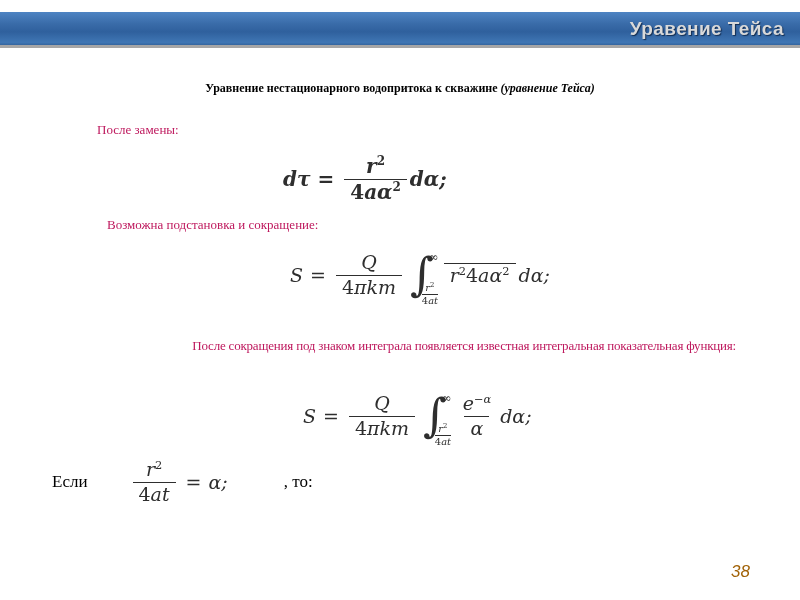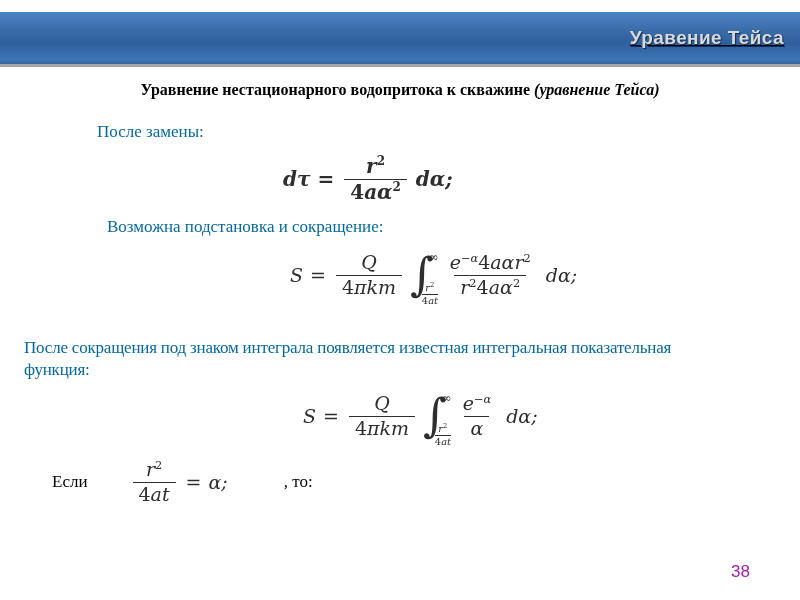--- a/index.html
+++ b/index.html
@@ -4,61 +4,60 @@
 <style>
   html, body { margin:0; padding:0; }
   body {
     width:800px; height:600px; position:relative; overflow:hidden;
     background:#ffffff;
     font-family:"Liberation Serif", serif;
   }
 
   
   .header-bar {
-    position:absolute; top:12px; left:0; width:800px; height:55px;
+    position:absolute; top:12px; left:0; width:800px; height:36px;
     box-sizing:border-box;
     background:linear-gradient(to bottom, #4e84c3 0%, #3a6ca9 35%, #2f609d 60%, #3f76b4 92%, #34659f 100%);
     border-bottom:3px solid #a6a6a6;
     display:flex; align-items:center; justify-content:flex-end;
     padding-right:16px;
-    text-decoration:underline;
   }
   .header-title {
     font-family:"Liberation Sans", sans-serif;
     font-weight:700; font-size:19px; letter-spacing:0.4px;
     color:#d9d9d9;
     text-shadow:1px 1px 1px rgba(10,30,60,0.8);
   }
 
   
   .heading {
     position:absolute; top:81px; left:0; width:100%;
-    text-align:center; font-weight:bold; font-size:16px; color:#000;
+    text-align:center; font-weight:bold; font-size:12px; color:#000;
   }
   .h-italic { font-style:italic; }
-  .lbl { position:absolute; font-size:17px; color:#0369a1; }
+  .lbl { position:absolute; font-size:13px; color:#be185d;text-align:right; }
   .lbl1 { left:97px;  top:122px; }
   .lbl2 { left:79px;  top:217px;margin-left:28px; }
   .para { left:24px;  top:337px; width:712px; line-height:1.32; letter-spacing:-0.2px; }
 
   
   .formula {
     position:absolute; display:flex; align-items:center;
     font-family:"DejaVu Serif", serif; color:#2e2e2e;
   }
   .f1 { left:283px; top:150px; height:58px; font-size:20px;font-weight:bold; }
   .f2 { left:290px; top:240px; height:70px; font-size:19px; }
   .f3 { left:303px; top:382px; height:68px; font-size:19px; }
 
   .mi { font-style:italic; }
   .mn { font-style:normal; }
   .mo { font-style:normal; margin:0 7px; }
   .exp { font-size:60%; vertical-align:super; line-height:0; font-style:normal; }
   .exp-i { font-style:italic; }
-  .tail { margin-left:6px; }
+  .tail { }
 
   .frac { display:inline-flex; flex-direction:column; align-items:center; margin:0 3px; line-height:1.15; text-align:center; }
   .frac .fnum { padding:0 6px 1px; }
   .frac .fden { border-top:1.5px solid #2e2e2e; padding:1px 6px 0; }
 
   .intgl { display:inline-flex; align-items:stretch; margin:0 2px 0 5px; }
   .int-sign { font-size:240%; line-height:1.05; font-style:normal; }
   .int-lims { display:flex; flex-direction:column; justify-content:space-between; margin-left:-5px; padding:1px 0 0; }
   .int-up  { font-size:62%; line-height:1; }
   .int-low { font-size:52%; line-height:1; margin-left:-7px; margin-bottom:-8px; }
@@ -75,21 +74,21 @@
   }
   .ifrow .formula-inline {
     display:inline-flex; align-items:center;
     font-family:"DejaVu Serif", serif; font-size:19px; color:#2e2e2e;
   }
   .if-label  { margin-right:42px; }
   .then-label{ margin-left:56px; }
 
   .page-num {
     position:absolute; left:731px; top:562px;
-    font-family:"Liberation Sans", sans-serif; font-size:17px; color:#a21caf;
+    font-family:"Liberation Sans", sans-serif; font-size:17px; color:#a16207;font-style:italic;
   }
 </style>
 </head>
 <body>
 
 <div class="header-bar">
   <span class="header-title">Уравение Тейса</span>
 </div>
 
 <div class="heading">
@@ -123,21 +122,20 @@
       <span class="int-up">∞</span>
       <span class="int-low">
         <span class="sfrac">
           <span class="fnum"><span class="mi">r</span><sup class="exp">2</sup></span>
           <span class="fden"><span class="mn">4</span><span class="mi">at</span></span>
         </span>
       </span>
     </span>
   </span>
   <span class="frac">
-    <span class="fnum"><span class="mi">e</span><sup class="exp exp-i">−α</sup><span class="mn">4</span><span class="mi">aαr</span><sup class="exp">2</sup></span>
     <span class="fden"><span class="mi">r</span><sup class="exp">2</sup><span class="mn">4</span><span class="mi">aα</span><sup class="exp">2</sup></span>
   </span>
   <span class="mi tail">dα;</span>
 </div>
 
 <div class="lbl para">После сокращения под знаком интеграла появляется известная интегральная показательная функция:</div>
 
 <div class="formula f3">
   <span class="mi">S</span>
   <span class="mo">=</span>

